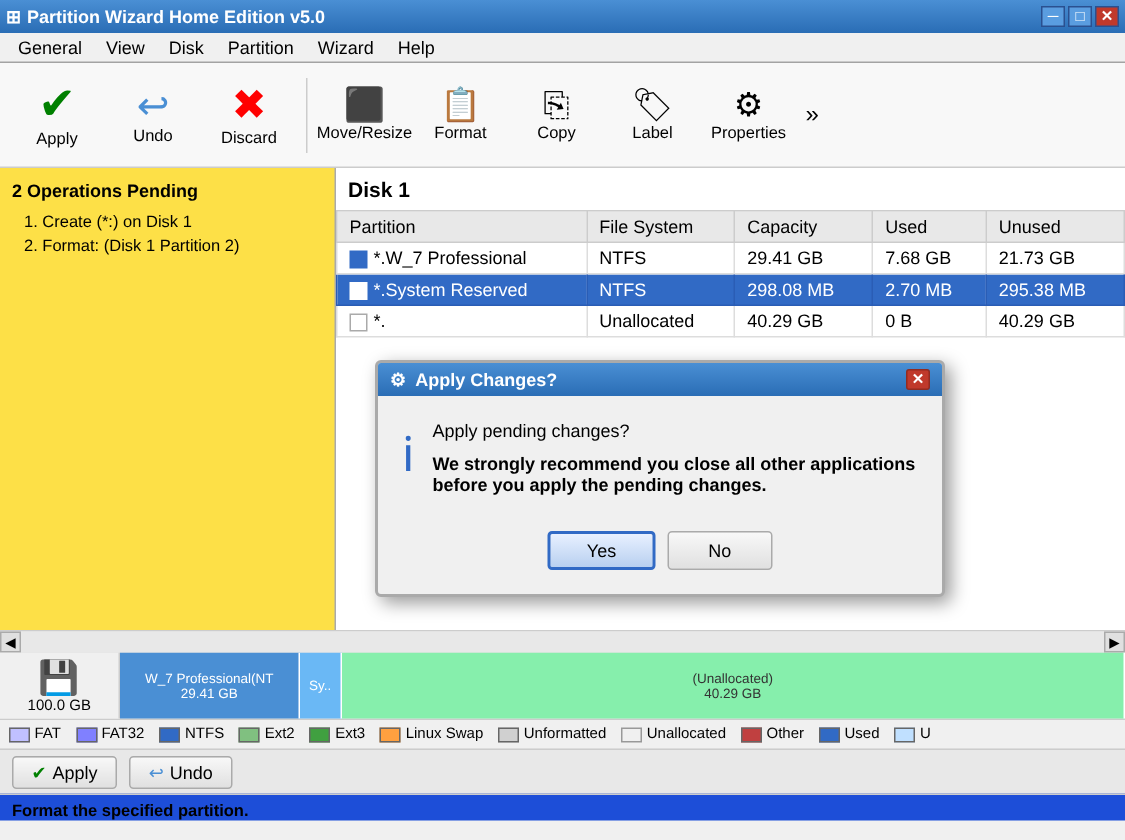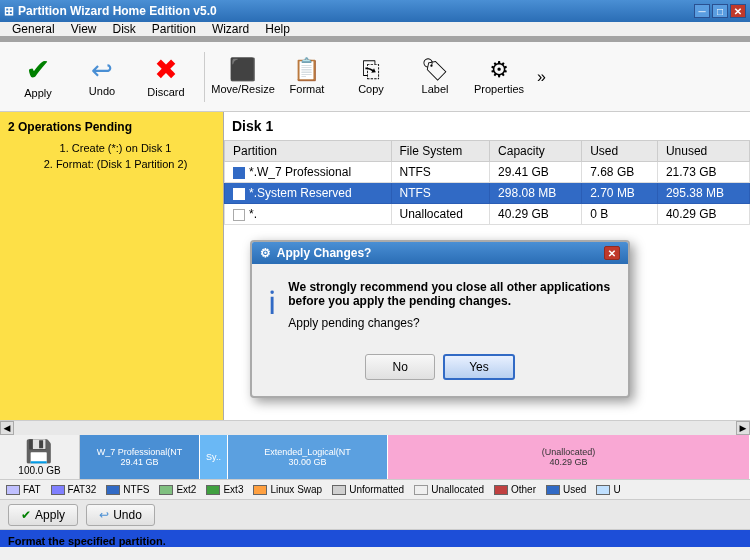--- a/index.html
+++ b/index.html
@@ -28,21 +28,21 @@
       display: flex; align-items: center; justify-content: center;
       cursor: pointer;
     }
     
     
     .menu-bar {
       background: #f0f0f0;
       height: 20px;
       display: flex;
       align-items: center;
-      border-bottom: 6px solid #a3a3a3;
+      border-bottom: 1px solid #a3a3a3;
       padding: 0 4px;
     }
     .menu-item {
       padding: 2px 8px;
       font-size: 12px;
       cursor: pointer;
     }
     
     
     .toolbar {
@@ -76,21 +76,21 @@
       background: #fde047;
       border-right: 1px solid #aaa;
       padding: 8px;
     }
     .ops-title {
       font-weight: bold;
       font-size: 12px;
       margin-bottom: 8px;
       color: #000;
     }
-    .ops-list { padding-left: 8px; text-align: center; }
+    .ops-list { padding-left: 8px; }
     .ops-item { font-size: 11px; margin-bottom: 4px; }
     
     
     .right-panel {
       flex: 1;
       background: white;
       overflow: auto;
     }
     .partition-table {
       width: 100%;
@@ -381,25 +381,21 @@
       <span>100.0 GB</span>
     </div>
     <div class="partition-bar">
       <div class="partition-seg" style="background:#4a8fd4; color:white; width:120px; font-size:9px;">
         <span>W_7 Professional(NT</span>
         <span>29.41 GB</span>
       </div>
       <div class="partition-seg" style="background:#6ab8f5; color:white; width:28px; font-size:9px;">
         <span>Sy..</span>
       </div>
-      <div class="partition-seg" style="background:#5ba0e0; color:white; width:160px; font-size:9px;">
-        <span>Extended_Logical(NT</span>
-        <span>30.00 GB</span>
-      </div>
-      <div class="partition-seg" style="background:#f9a8d4; color:#333; flex:1; font-size:9px;">
+      <div class="partition-seg" style="background:#86efac; color:#333; flex:1; font-size:9px;">
         <span>(Unallocated)</span>
         <span>40.29 GB</span>
       </div>
     </div>
   </div>
 
   <div class="legend-bar">
     <div class="legend-item">
       <div class="legend-box" style="background:#c0c0ff;"></div>
       <span>FAT</span>
@@ -465,23 +461,23 @@
     <div class="dialog-title">
       <div class="dialog-title-left">
         <span>⚙</span>
         <span>Apply Changes?</span>
       </div>
       <div class="dialog-close">✕</div>
     </div>
     <div class="dialog-body">
       <div class="dialog-icon">ℹ</div>
       <div class="dialog-text">
+        <p>Apply pending changes?</p>
         <p><strong>We strongly recommend you close all other applications before you apply the pending changes.</strong></p>
-        <p>Apply pending changes?</p>
       </div>
     </div>
     <div class="dialog-buttons">
+      <button class="dialog-btn focused">Yes</button>
       <button class="dialog-btn">No</button>
-      <button class="dialog-btn focused">Yes</button>
     </div>
   </div>
 
 </div>
 
 </body></html>

